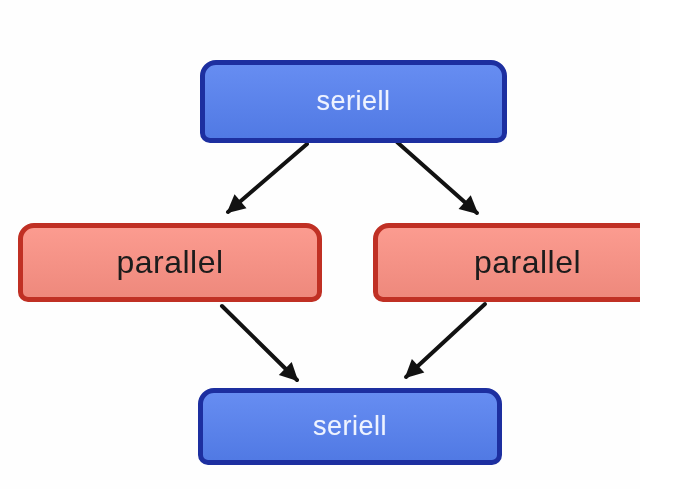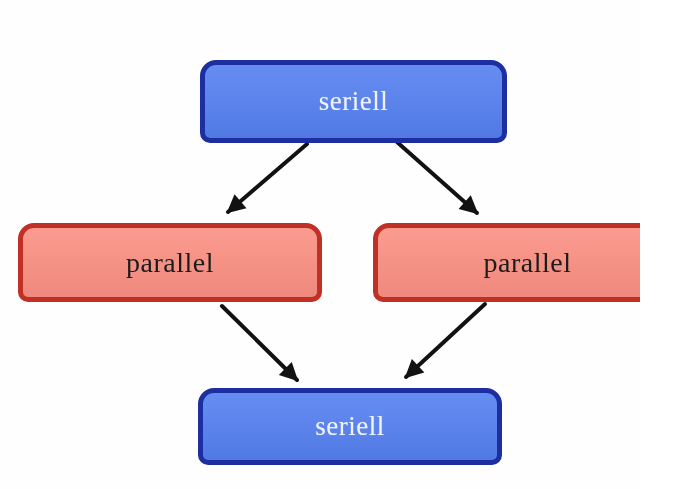--- a/index.html
+++ b/index.html
@@ -6,21 +6,21 @@
     margin: 0;
     padding: 0;
     background: #ffffff;
   }
   .canvas {
     position: relative;
     width: 640px;
     height: 489px;
     background: var(--background, #fefefe);
     overflow: hidden;
-    font-family: Liberation Serif, serif;
+    font-family: Liberation Sans, sans-serif;
   }
   .node {
     position: absolute;
     display: flex;
     align-items: center;
     justify-content: center;
     box-sizing: border-box;
     border-style: solid;
     border-width: 5px;
     border-radius: 16px 16px 10px 10px;
@@ -30,21 +30,21 @@
     background-color: var(--seriell-fill, #5580f0);
     border-color: var(--seriell-border, #1d2fa0);
     color: var(--seriell-text, #eef3ff);
   }
   .node.parallel {
     background-color: var(--parallel-fill, #fb9083);
     border-color: var(--parallel-border, #c03024);
     color: var(--parallel-text, #1c1c1c);
   }
   .node .label {
-    font-size: 28px;
+    font-size: 32px;
     letter-spacing: 0.5px;
     user-select: none;
   }
   .node.seriell .label {
     font-size: 27px;
     font-weight: 500;
     text-shadow: 0 0 1px rgba(255,255,255,0.35);
   }
   #node-seriell-top    { left: 200px; top:  60px; width: 307px; height: 83px; }
   #node-parallel-left  { left:  18px; top: 223px; width: 304px; height: 79px; }

